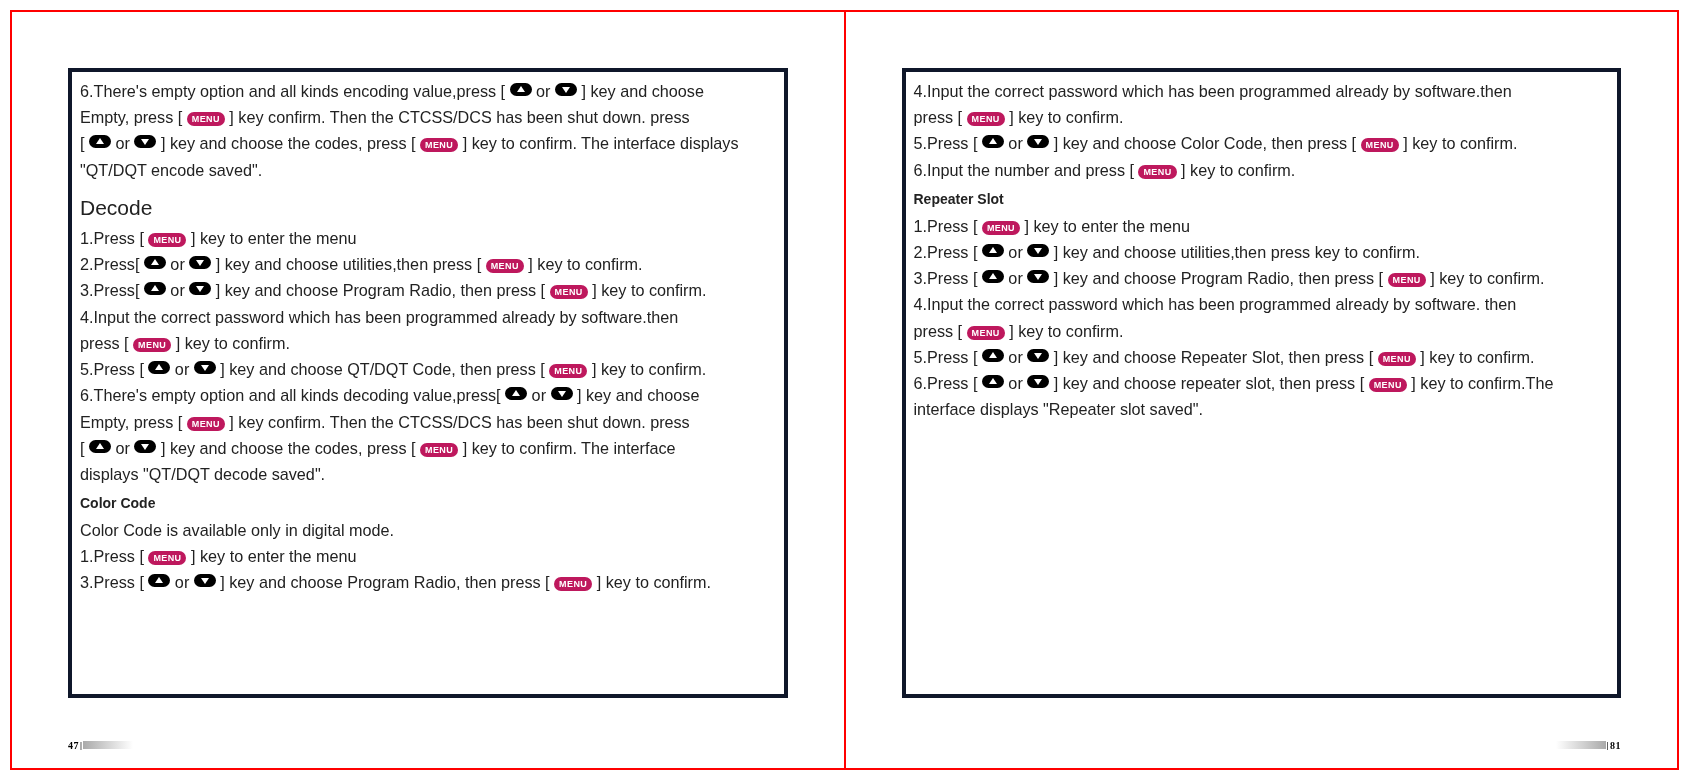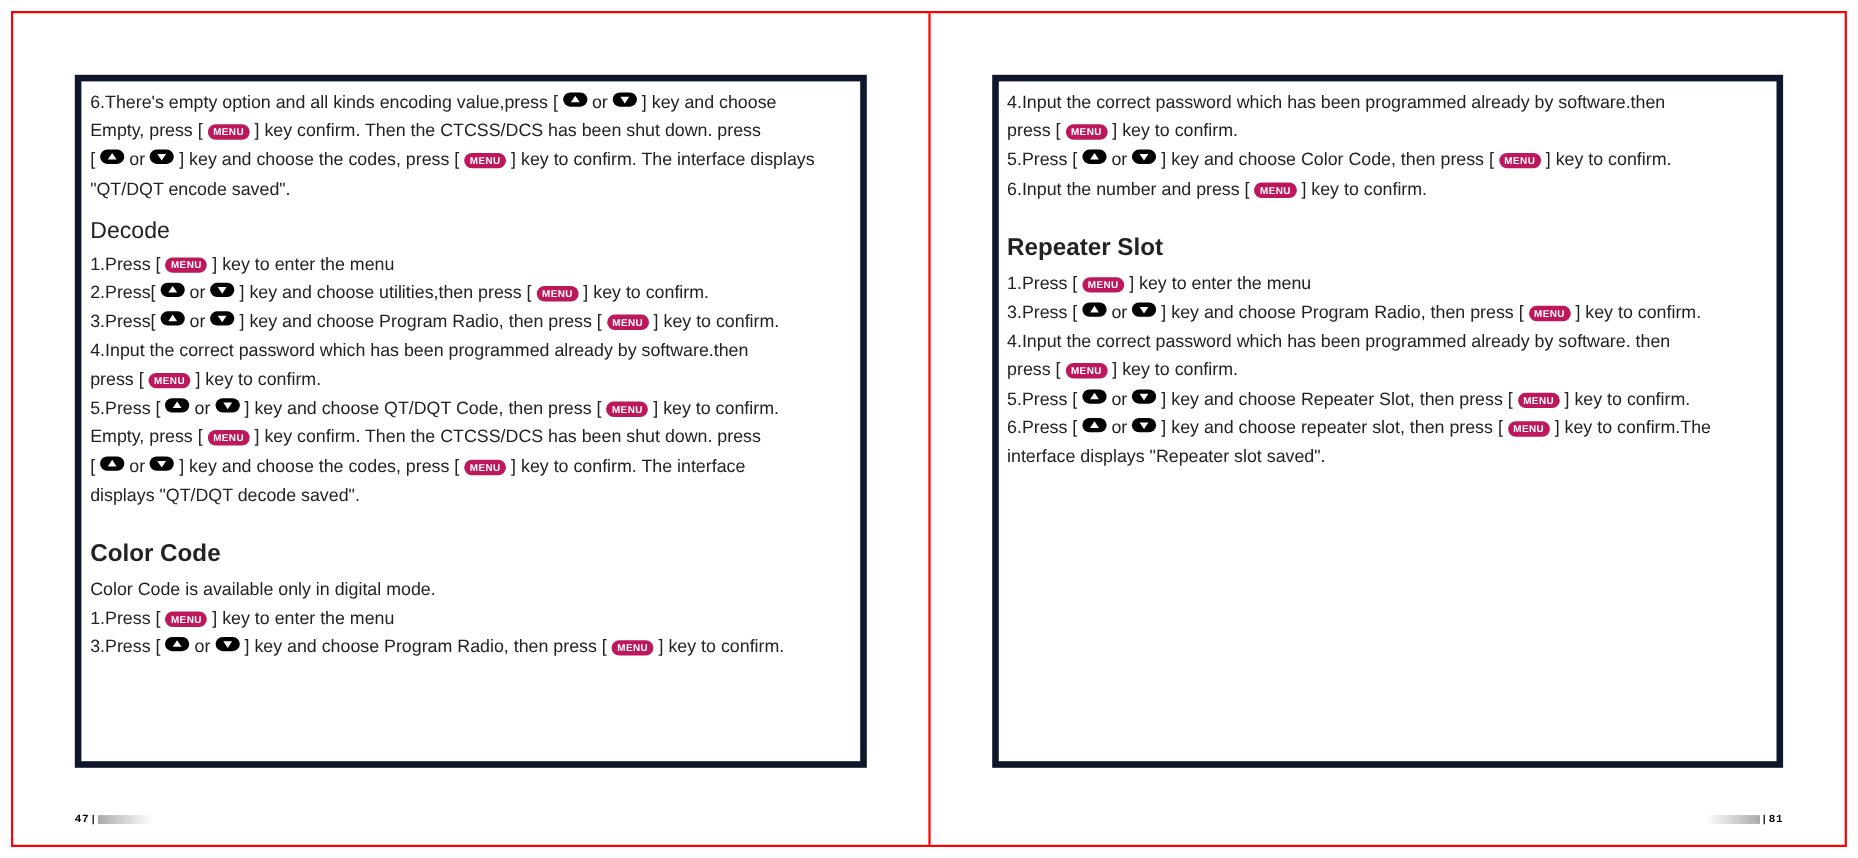--- a/index.html
+++ b/index.html
@@ -21,47 +21,47 @@
     background: #ff0000;
     height: 100%;
     flex-shrink: 0;
   }
   .page {
     flex: 1;
     padding: 56px 56px 18px 56px;
     position: relative;
   }
   .content-box {
-    border: 6px solid #0f172a;
+    border: 4px solid #0f172a;
     padding: 6px 8px 6px 8px;
     height: 630px;
     font-size: 16.2px;
     line-height: 1.62;
     color: #222;
   }
   .content-box p { margin: 0; }
   .heading {
     font-weight: bold;
-    font-size: 22px;
-    margin-top: 22px;
+    font-size: 14px;
+    margin-top: 5px;
     margin-bottom: 2px;
     display: block;
   }
   .subheading {
     font-size: 21px;
     margin-top: 8px;
     display: block;
   }
   .page-num-bar {
     position: absolute;
     bottom: 18px;
     height: 10px;
     display: flex;
     align-items: center;
-    font-family: Liberation Mono, monospace;
+    font-family: Liberation Serif, serif;
     font-weight: bold;
     font-size: 10px;
     letter-spacing: 0.5px;
     color: #000;
   }
   .page-num-bar.left { left: 56px; }
   .page-num-bar.right { right: 56px; }
   .grad {
     width: 50px;
     height: 8px;
@@ -124,20 +124,21 @@
         <p>Empty, press [ <span class="menu-key">MENU</span> ] key confirm. Then the CTCSS/DCS has been shut down. press</p>
         <p>[ <span class="arrow-key up"></span> or <span class="arrow-key down"></span> ] key and choose the codes, press [ <span class="menu-key">MENU</span> ] key to confirm. The interface displays</p>
         <p>"QT/DQT encode saved".</p>
         <span class="subheading">Decode</span>
         <p>1.Press [ <span class="menu-key">MENU</span> ] key to enter the menu</p>
         <p>2.Press[ <span class="arrow-key up"></span> or <span class="arrow-key down"></span> ] key and choose utilities,then press [ <span class="menu-key">MENU</span> ] key to confirm.</p>
         <p>3.Press[ <span class="arrow-key up"></span> or <span class="arrow-key down"></span> ] key and choose Program Radio, then press [ <span class="menu-key">MENU</span> ] key to confirm.</p>
         <p>4.Input the correct password which has been programmed already by software.then</p>
         <p>press [ <span class="menu-key">MENU</span> ] key to confirm.</p>
         <p>5.Press [ <span class="arrow-key up"></span> or <span class="arrow-key down"></span> ] key and choose QT/DQT Code, then press [ <span class="menu-key">MENU</span> ] key to confirm.</p>
+        <p>6.There's empty option and all kinds decoding value,press[ <span class="arrow-key up"></span> or <span class="arrow-key down"></span> ] key and choose</p>
         <p>Empty, press [ <span class="menu-key">MENU</span> ] key confirm. Then the CTCSS/DCS has been shut down. press</p>
         <p> [ <span class="arrow-key up"></span> or <span class="arrow-key down"></span> ] key and choose the codes, press [ <span class="menu-key">MENU</span> ] key to confirm. The interface</p>
         <p>displays "QT/DQT decode saved".</p>
         <span class="heading">Color Code</span>
         <p>Color Code is available only in digital mode.</p>
         <p>1.Press [ <span class="menu-key">MENU</span> ] key to enter the menu</p>
         <p>3.Press [ <span class="arrow-key up"></span> or <span class="arrow-key down"></span> ] key and choose Program Radio, then press [ <span class="menu-key">MENU</span> ] key to confirm.</p>
       </div>
     <div class="page-num-bar left">
       <span>47</span>
@@ -147,20 +148,21 @@
   </div>
   <div class="divider"></div>
   <div class="page">
     <div class="content-box" id="right-content">
         <p>4.Input the correct password which has been programmed already by software.then</p>
         <p>press [ <span class="menu-key">MENU</span> ] key to confirm.</p>
         <p>5.Press [ <span class="arrow-key up"></span> or <span class="arrow-key down"></span> ] key and choose Color Code, then press [ <span class="menu-key">MENU</span> ] key to confirm.</p>
         <p>6.Input the number and press [ <span class="menu-key">MENU</span> ] key to confirm.</p>
         <span class="heading">Repeater Slot</span>
         <p>1.Press [ <span class="menu-key">MENU</span> ] key to enter the menu</p>
+        <p>2.Press [ <span class="arrow-key up"></span> or <span class="arrow-key down"></span> ] key and choose utilities,then press  key to confirm.</p>
         <p>3.Press [ <span class="arrow-key up"></span> or <span class="arrow-key down"></span> ] key and choose Program Radio, then press [ <span class="menu-key">MENU</span> ] key to confirm.</p>
         <p>4.Input the correct password which has been programmed already by software. then</p>
         <p>press [ <span class="menu-key">MENU</span> ] key to confirm.</p>
         <p>5.Press [ <span class="arrow-key up"></span> or <span class="arrow-key down"></span> ] key and choose Repeater Slot, then press [ <span class="menu-key">MENU</span> ] key to confirm.</p>
         <p>6.Press [ <span class="arrow-key up"></span> or <span class="arrow-key down"></span> ] key and choose repeater slot, then press [ <span class="menu-key">MENU</span> ] key to confirm.The</p>
         <p>interface displays "Repeater slot saved".</p>
       </div>
     <div class="page-num-bar right">
       <span class="grad rl"></span>
       <span class="num-sep">|</span>

